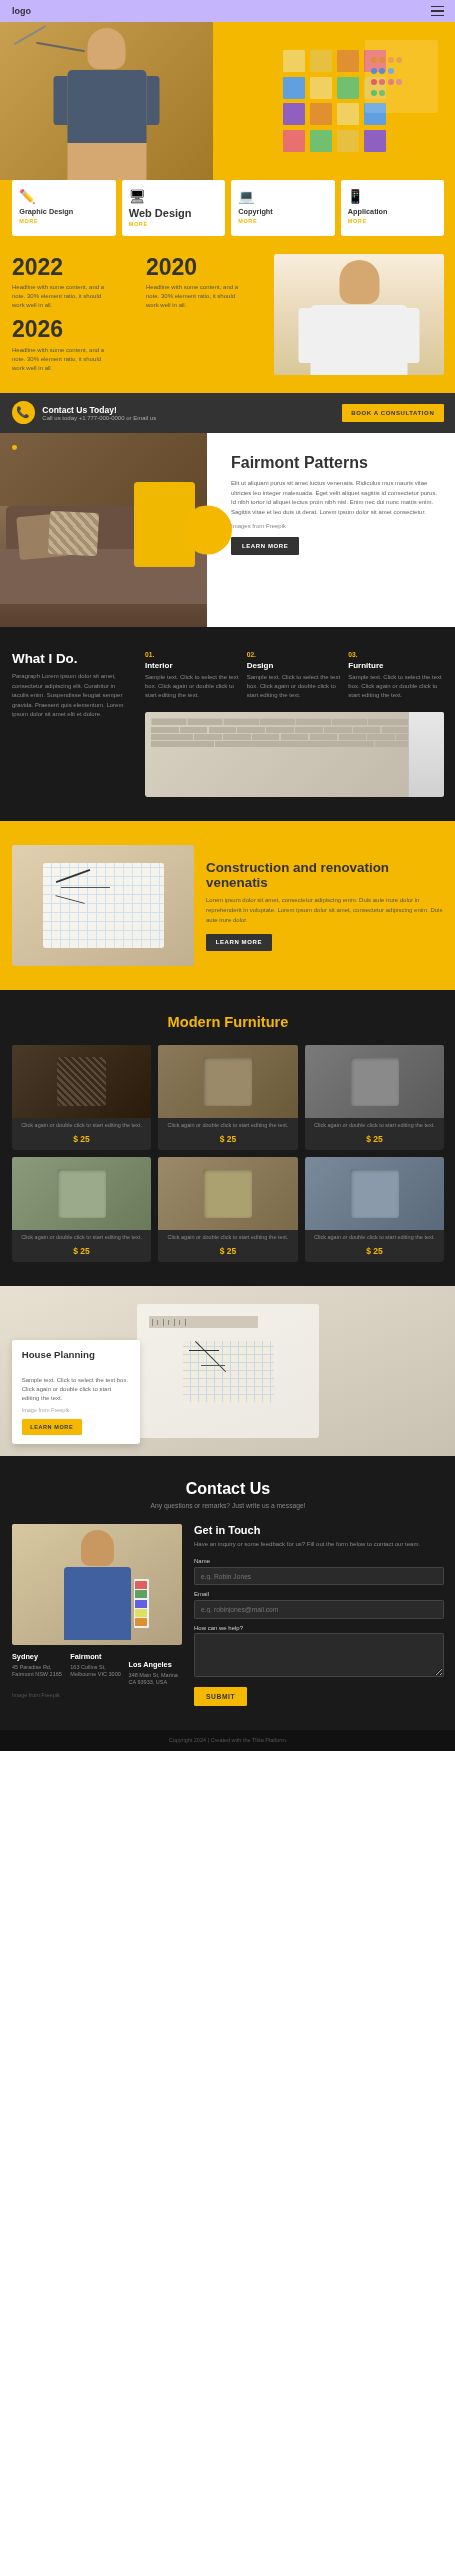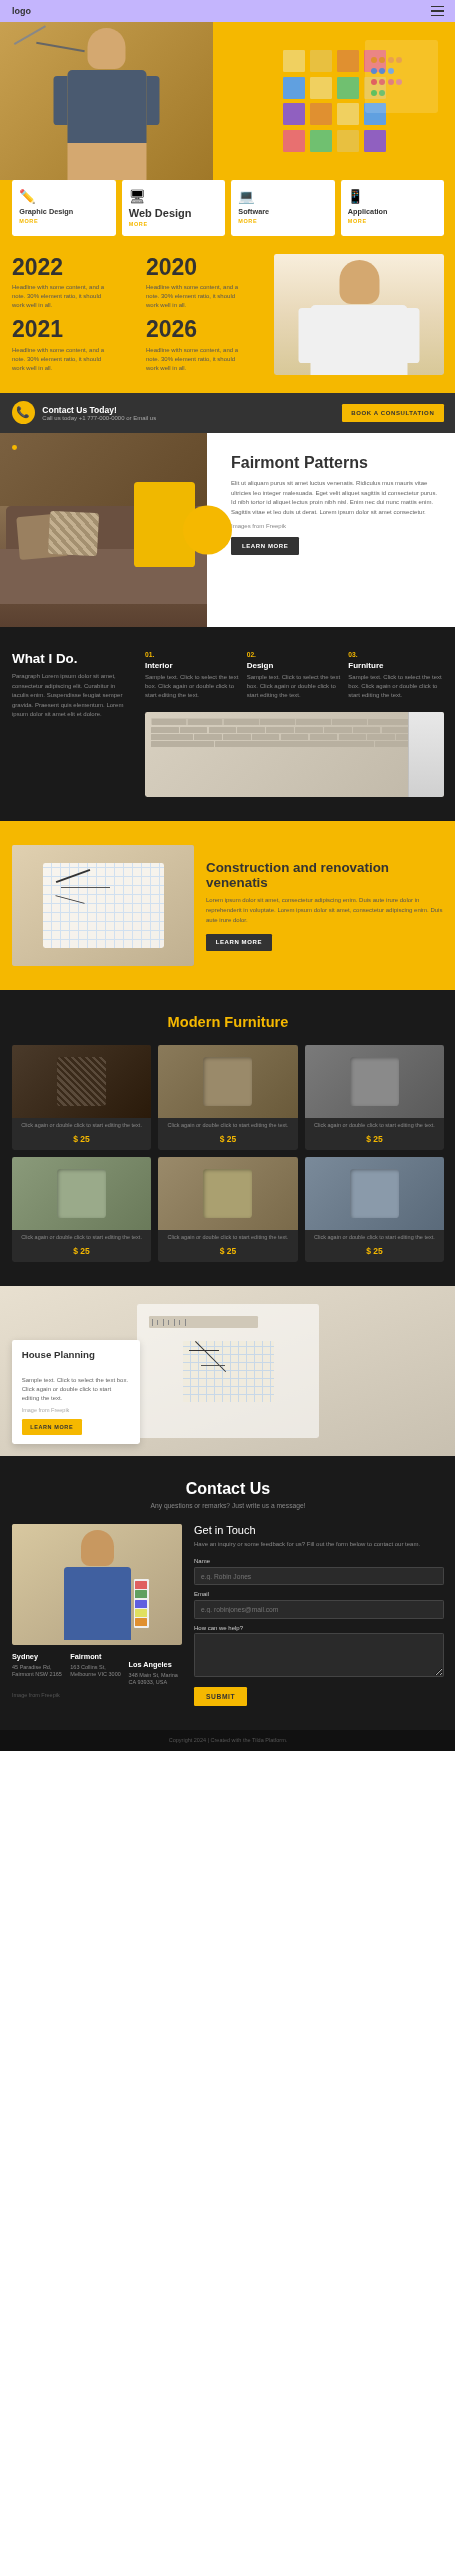--- a/index.html
+++ b/index.html
@@ -93,43 +93,39 @@
     <div style="font-size:7.3px;font-weight:bold;color:#333;margin-bottom:2.4px;">Graphic Design</div>
     <div style="font-size:5.5px;color:#f5b800;font-weight:bold;letter-spacing:0.6px;text-transform:uppercase;cursor:pointer;">MORE</div>
   </div>
   <div style="background:#fff;border-radius:2.4px;padding:8.5px 7.3px;flex:1;min-width:0;cursor:pointer;">
     <div style="font-size:13.4px;margin-bottom:3.6px;">🖥</div>
     <div style="font-size:11px;font-weight:bold;color:#333;margin-bottom:2.4px;">Web Design</div>
     <div style="font-size:5.5px;color:#f5b800;font-weight:bold;letter-spacing:0.6px;text-transform:uppercase;cursor:pointer;">MORE</div>
   </div>
   <div style="background:#fff;border-radius:2.4px;padding:8.5px 7.3px;flex:1;min-width:0;cursor:pointer;">
     <div style="font-size:13.4px;margin-bottom:3.6px;">💻</div>
-    <div style="font-size:7.3px;font-weight:bold;color:#333;margin-bottom:2.4px;">Software</div>
+    <div style="font-size:7.3px;font-weight:bold;color:#333;margin-bottom:2.4px;">Copyright</div>
     <div style="font-size:5.5px;color:#f5b800;font-weight:bold;letter-spacing:0.6px;text-transform:uppercase;cursor:pointer;">MORE</div>
   </div>
   <div style="background:#fff;border-radius:2.4px;padding:8.5px 7.3px;flex:1;min-width:0;cursor:pointer;">
     <div style="font-size:13.4px;margin-bottom:3.6px;">📱</div>
     <div style="font-size:7.3px;font-weight:bold;color:#333;margin-bottom:2.4px;">Application</div>
     <div style="font-size:5.5px;color:#f5b800;font-weight:bold;letter-spacing:0.6px;text-transform:uppercase;cursor:pointer;">MORE</div>
   </div>
 </div>
 
 <div style="background:#f5b800;display:flex;padding:6px 12px 18px;gap:0;position:relative;">
   <div style="flex:1;">
     <div style="display:grid;grid-template-columns:1fr 1fr;gap:6px;">
       <div>
         <div style="font-size:23px;font-weight:bold;color:#333;">2022</div>
         <div style="font-size:6px;color:#555;line-height:1.5;margin-top:2.4px;max-width:97px;">Headline with some content, and a note. 30% element ratio, it should work well in all.</div>
       </div>
       <div>
         <div style="font-size:23px;font-weight:bold;color:#333;">2020</div>
-        <div style="font-size:6px;color:#555;line-height:1.5;margin-top:2.4px;max-width:97px;">Headline with some content, and a note. 30% element ratio, it should work well in all.</div>
-      </div>
-      <div>
-        <div style="font-size:23px;font-weight:bold;color:#333;">2021</div>
         <div style="font-size:6px;color:#555;line-height:1.5;margin-top:2.4px;max-width:97px;">Headline with some content, and a note. 30% element ratio, it should work well in all.</div>
       </div>
       <div>
         <div style="font-size:23px;font-weight:bold;color:#333;">2026</div>
         <div style="font-size:6px;color:#555;line-height:1.5;margin-top:2.4px;max-width:97px;">Headline with some content, and a note. 30% element ratio, it should work well in all.</div>
       </div>
     </div>
   </div>
 
   <div style="width:170px;flex-shrink:0;background:linear-gradient(to bottom,#f8eedc 0%,#e8d8b8 50%,#d8c898 100%);border-radius:2.4px;min-height:121px;position:relative;overflow:hidden;display:flex;align-items:flex-end;justify-content:center;">
@@ -405,21 +401,21 @@
         </div>
         <div style="flex:1;">
           <div style="font-size:7.3px;color:#fff;font-weight:bold;margin-bottom:2.4px;margin-top:8px;">Los Angeles</div>
           <div style="font-size:5.5px;color:#888;line-height:1.4;">348 Main St, Marina<br>CA 93933, USA</div>
         </div>
       </div>
       <div style="font-size:5.5px;color:#555;margin-top:4.9px;">Image from Freepik</div>
     </div>
 
     <div style="flex:1;">
-      <h3 style="font-size:11px;color:#fff;font-weight:normal;margin-bottom:3.6px;">Get in Touch</h3>
+      <h3 style="font-size:11px;color:#fff;font-weight:bold;margin-bottom:3.6px;">Get in Touch</h3>
       <p style="font-size:6px;color:#888;margin-bottom:9.7px;line-height:1.5;">Have an inquiry or some feedback for us? Fill out the form below to contact our team.</p>
 
       <div style="margin-bottom:6px;">
         <label style="font-size:6px;color:#ccc;margin-bottom:2.4px;display:block;">Name</label>
         <input type="text" style="width: 100%; padding: 4.9px 6px; font-size: 6.7px; background: rgb(42, 42, 42); border: 0.6px solid rgb(68, 68, 68); color: rgb(255, 255, 255); border-radius: 1.2px; outline: none;" placeholder="e.g. Robin Jones">
       </div>
 
       <div style="margin-bottom:6px;">
         <label style="font-size:6px;color:#ccc;margin-bottom:2.4px;display:block;">Email</label>
         <input type="email" style="width: 100%; padding: 4.9px 6px; font-size: 6.7px; background: rgb(42, 42, 42); border: 0.6px solid rgb(68, 68, 68); color: rgb(255, 255, 255); border-radius: 1.2px; outline: none;" placeholder="e.g. robinjones@mail.com">

